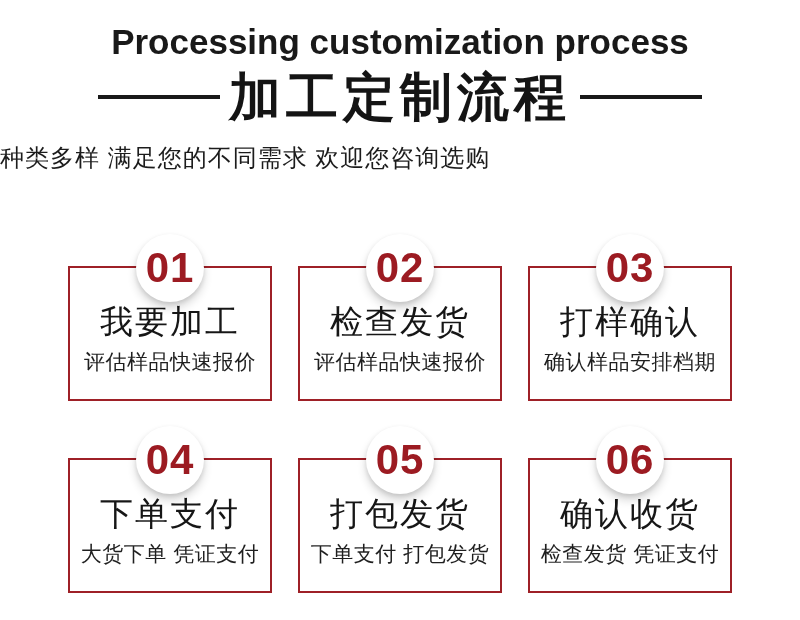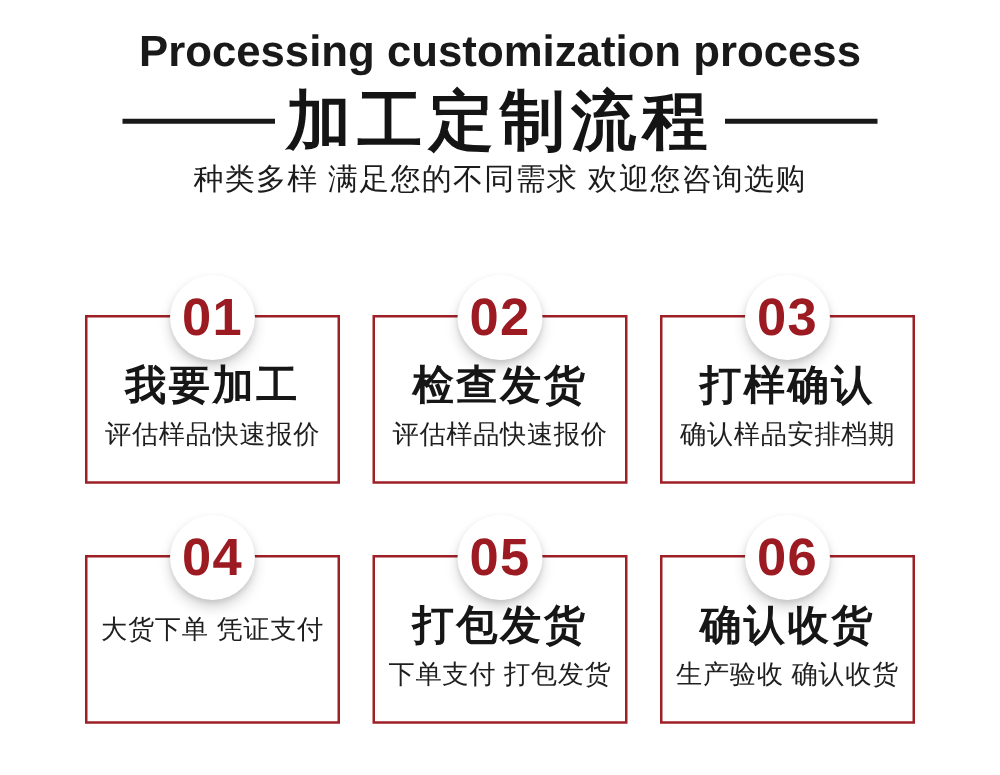--- a/index.html
+++ b/index.html
@@ -28,22 +28,21 @@
     height:58px;
   }
   .hline { width:122px; height:4px; background:#191919; }
   .title-cn {
     font-size:52px; line-height:58px;
     font-weight:900;
     color:#141414;
     letter-spacing:5px;
   }
   .subtitle {
-    margin-top:4px;
-    text-align:center;
+    margin-top:18px;
     font-size:24px; line-height:28px;
     color:#1c1c1c;
     letter-spacing:1px;
   }
 
   
   .grid {
     margin:59px auto 0;
     width:664px;
     display:grid;
@@ -74,21 +73,21 @@
     display:flex; align-items:center; justify-content:center;
   }
   .badge-number {
     font-size:42px;
     font-weight:800;
     color:#9c1b22;
     letter-spacing:1px;
   }
   .card-title {
     font-size:33px; line-height:36px;
-    font-weight:700;
+    font-weight:400;
     color:#161616;
     letter-spacing:2px;
     white-space:nowrap;
   }
   .card-desc {
     margin-top:10px;
     font-size:21px; line-height:24px;
     color:#1f1f1f;
     letter-spacing:0.5px;
     white-space:nowrap;
@@ -132,33 +131,34 @@
         <span class="badge-number">03</span>
       </div>
       <div class="card-title">打样确认</div>
       <div class="card-desc">确认样品安排档期</div>
     </div>
 
     <div class="card">
       <div class="badge">
         <span class="badge-number">04</span>
       </div>
+      <div class="card-title">下单支付</div>
       <div class="card-desc">大货下单 凭证支付</div>
     </div>
 
     <div class="card">
       <div class="badge">
         <span class="badge-number">05</span>
       </div>
       <div class="card-title">打包发货</div>
       <div class="card-desc">下单支付 打包发货</div>
     </div>
 
     <div class="card">
       <div class="badge">
         <span class="badge-number">06</span>
       </div>
       <div class="card-title">确认收货</div>
-      <div class="card-desc">生产验收 确认收货</div>
+      <div class="card-desc">检查发货 凭证支付</div>
     </div>
 
   </div>
 </div>
 
 </body></html>

